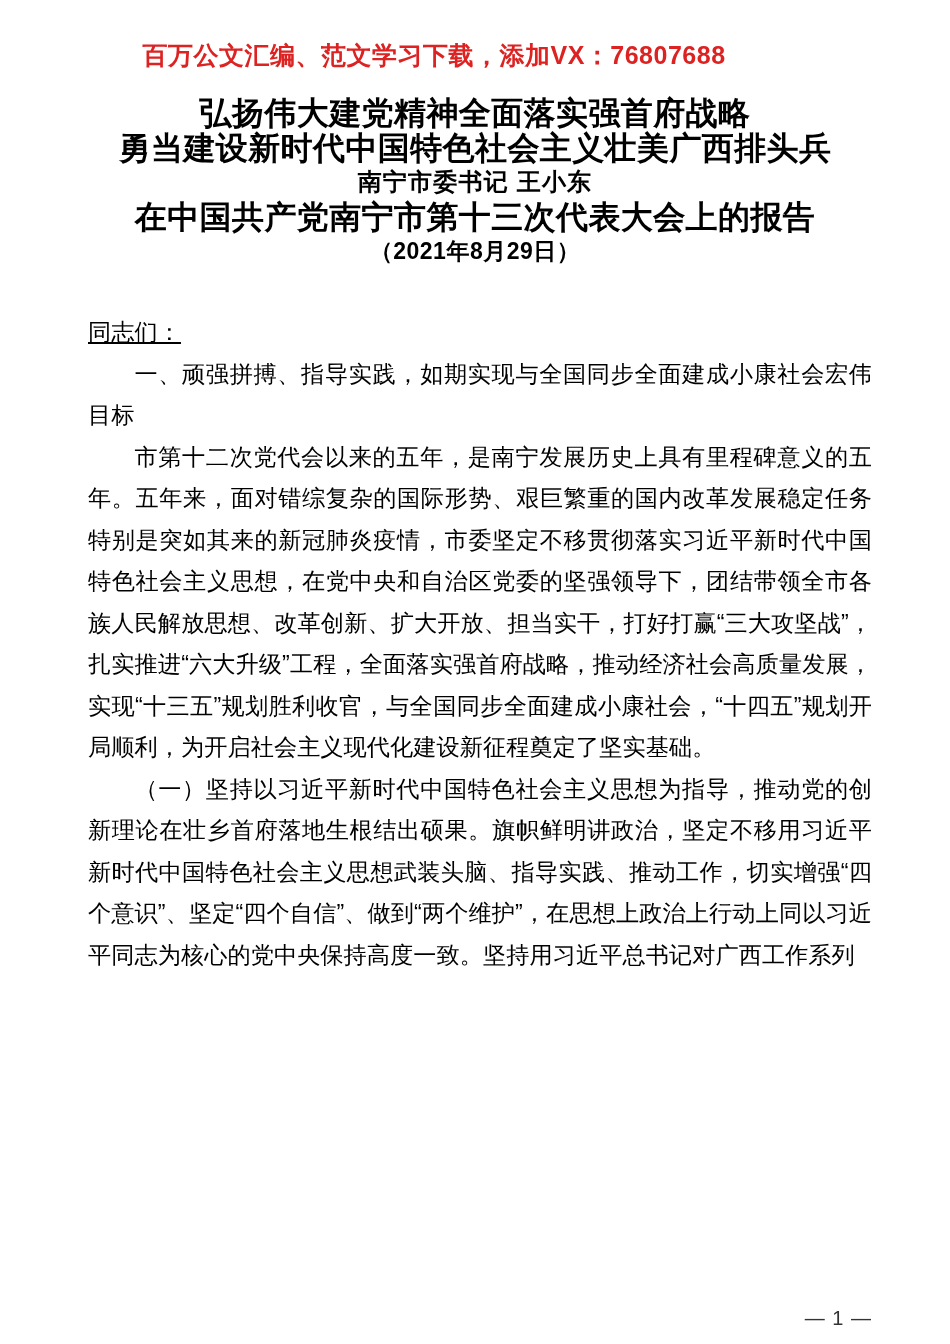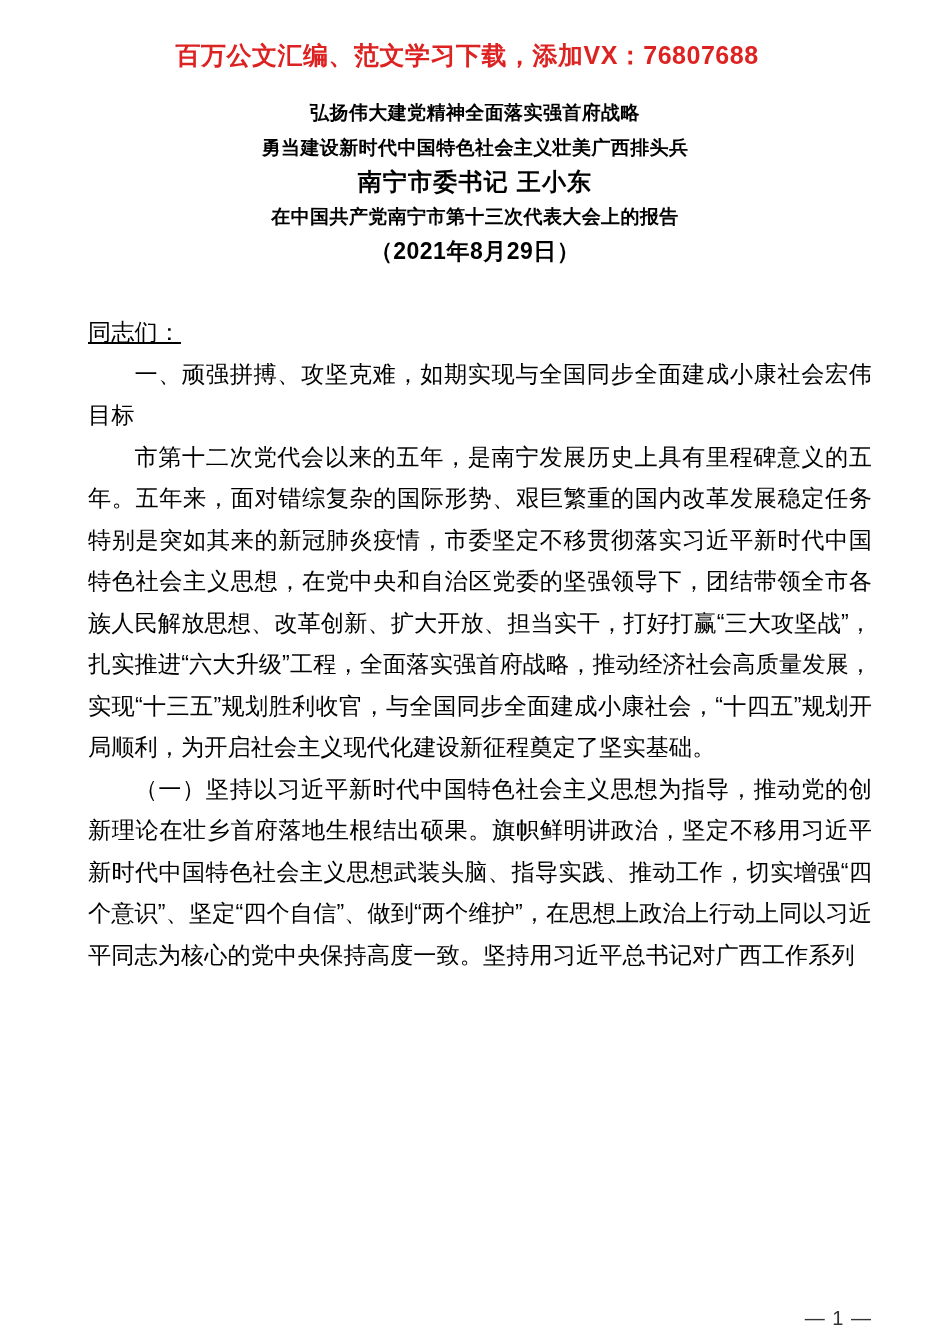--- a/index.html
+++ b/index.html
@@ -19,42 +19,41 @@
     margin: 0 auto;
     background: #ffffff;
     box-sizing: border-box;
     overflow: hidden;
   }
 
   
   .promo-banner {
     position: absolute;
     top: 40px;
-    left: 9px;
+    left: 0;
     width: 868px;
     text-align: center;
     font-size: 25px;
     font-weight: 700;
     letter-spacing: 0.5px;
     line-height: 1.2;
     color: #dd2222;
     white-space: nowrap;
-    padding-left: 24px;
   }
 
   
   .title-block {
     position: absolute;
     top: 96px;
     left: 0;
     width: 950px;
     text-align: center;
   }
   .title-line {
-    font-size: 19px;
+    font-size: 32px;
     font-weight: 700;
     line-height: 34.5px;
     letter-spacing: 0.4px;
     color: #000;
     white-space: nowrap;
   }
   .title-line.author {
     font-size: 24px;
     letter-spacing: 1.2px;
   }
@@ -117,20 +116,20 @@
   <div class="title-block">
     <div class="title-line">弘扬伟大建党精神全面落实强首府战略</div>
     <div class="title-line">勇当建设新时代中国特色社会主义壮美广西排头兵</div>
     <div class="title-line author">南宁市委书记  王小东</div>
     <div class="title-line">在中国共产党南宁市第十三次代表大会上的报告</div>
     <div class="title-line date">（2021年8月29日）</div>
   </div>
 
   <div class="body-area">
     <p class="para salutation">同志们：</p>
-    <p class="para indent">一、顽强拼搏、攻坚克难，如期实现与全国同步全面建成小康社会宏伟目标</p>
+    <p class="para indent">一、顽强拼搏、指导实践，如期实现与全国同步全面建成小康社会宏伟目标</p>
     <p class="para indent">市第十二次党代会以来的五年，是南宁发展历史上具有里程碑意义的五年。五年来，面对错综复杂的国际形势、艰巨繁重的国内改革发展稳定任务特别是突如其来的新冠肺炎疫情，市委坚定不移贯彻落实习近平新时代中国特色社会主义思想，在党中央和自治区党委的坚强领导下，团结带领全市各族人民解放思想、改革创新、扩大开放、担当实干，打好打赢“三大攻坚战”，扎实推进“六大升级”工程，全面落实强首府战略，推动经济社会高质量发展，实现“十三五”规划胜利收官，与全国同步全面建成小康社会，“十四五”规划开局顺利，为开启社会主义现代化建设新征程奠定了坚实基础。</p>
     <p class="para indent"><span class="bold">（一）坚持以习近平新时代中国特色社会主义思想为指导，推动党的创新理论在壮乡首府落地生根结出硕果。</span><span>旗帜鲜明讲政治，坚定不移用习近平新时代中国特色社会主义思想武装头脑、指导实践、推动工作，切实增强“四个意识”、坚定“四个自信”、做到“两个维护”，在思想上政治上行动上同以习近平同志为核心的党中央保持高度一致。坚持用习近平总书记对广西工作系列</span></p>
   </div>
 
   <div class="footer">— 1 —</div>
 
 </div>
 
 </body></html>

